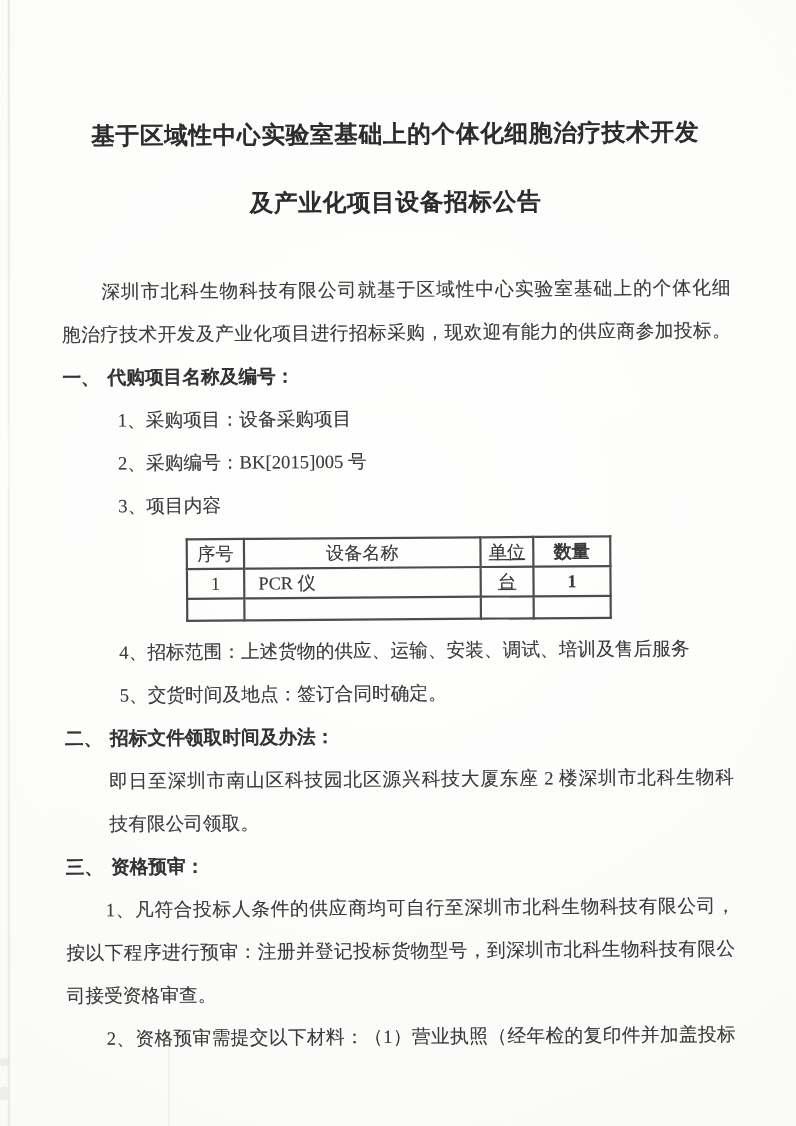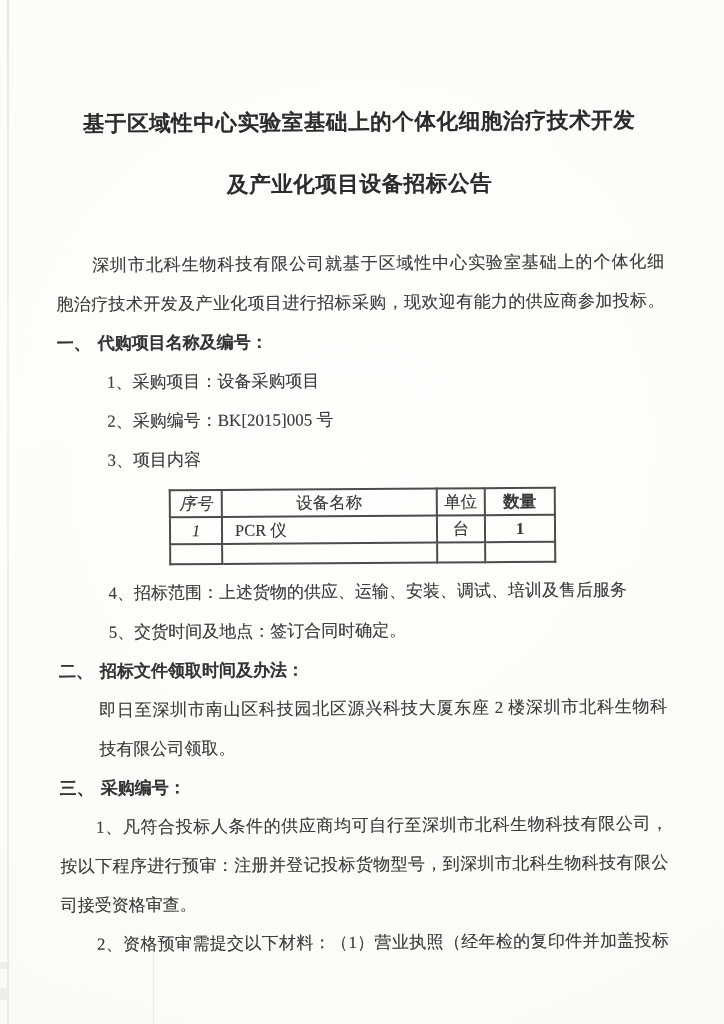--- a/index.html
+++ b/index.html
@@ -70,23 +70,23 @@
     color:#3a3a3c;
   }
   table.equip td{
     border:2px solid #4c4c4e;
     text-align:center;
     overflow:hidden;
   }
   table.equip tr.hdr td{ height:27px; }
   table.equip tr.r1 td{ height:27px; }
   table.equip tr.r2 td{ height:20px; }
-  table.equip td.c0{ width:52px;font-style:italic; }
+  table.equip td.c0{ width:52px; }
   table.equip td.c1{ width:215px; }
-  table.equip td.c2{ width:48px; }
+  table.equip td.c2{ width:48px;text-decoration:underline; }
   table.equip td.c3{ width:70px;font-weight:bold; }
   table.equip tr.r1 td.c1{ text-align:left; padding-left:12px; }
 </style>
 </head>
 <body>
 
 <div class="sheet">
   <div class="edge-line"></div>
   <div class="fold-line"></div>
   <div class="smudge s1"></div>
@@ -142,21 +142,21 @@
       <span>招标文件领取时间及办法：</span>
     </div>
 
     <div class="sec2-body">
       <div class="jline">即日至深圳市南山区科技园北区源兴科技大厦东座 2 楼深圳市北科生物科</div>
       <div class="line">技有限公司领取。</div>
     </div>
 
     <div class="line sec-head">
       <span class="sec-num">三、</span>
-      <span>采购编号：</span>
+      <span>资格预审：</span>
     </div>
 
     <div>
       <div class="jline indent2">1、凡符合投标人条件的供应商均可自行至深圳市北科生物科技有限公司，</div>
       <div class="jline">按以下程序进行预审：注册并登记投标货物型号，到深圳市北科生物科技有限公</div>
       <div class="line">司接受资格审查。</div>
     </div>
 
     <div class="jline indent2">2、资格预审需提交以下材料：（1）营业执照（经年检的复印件并加盖投标</div>
 

